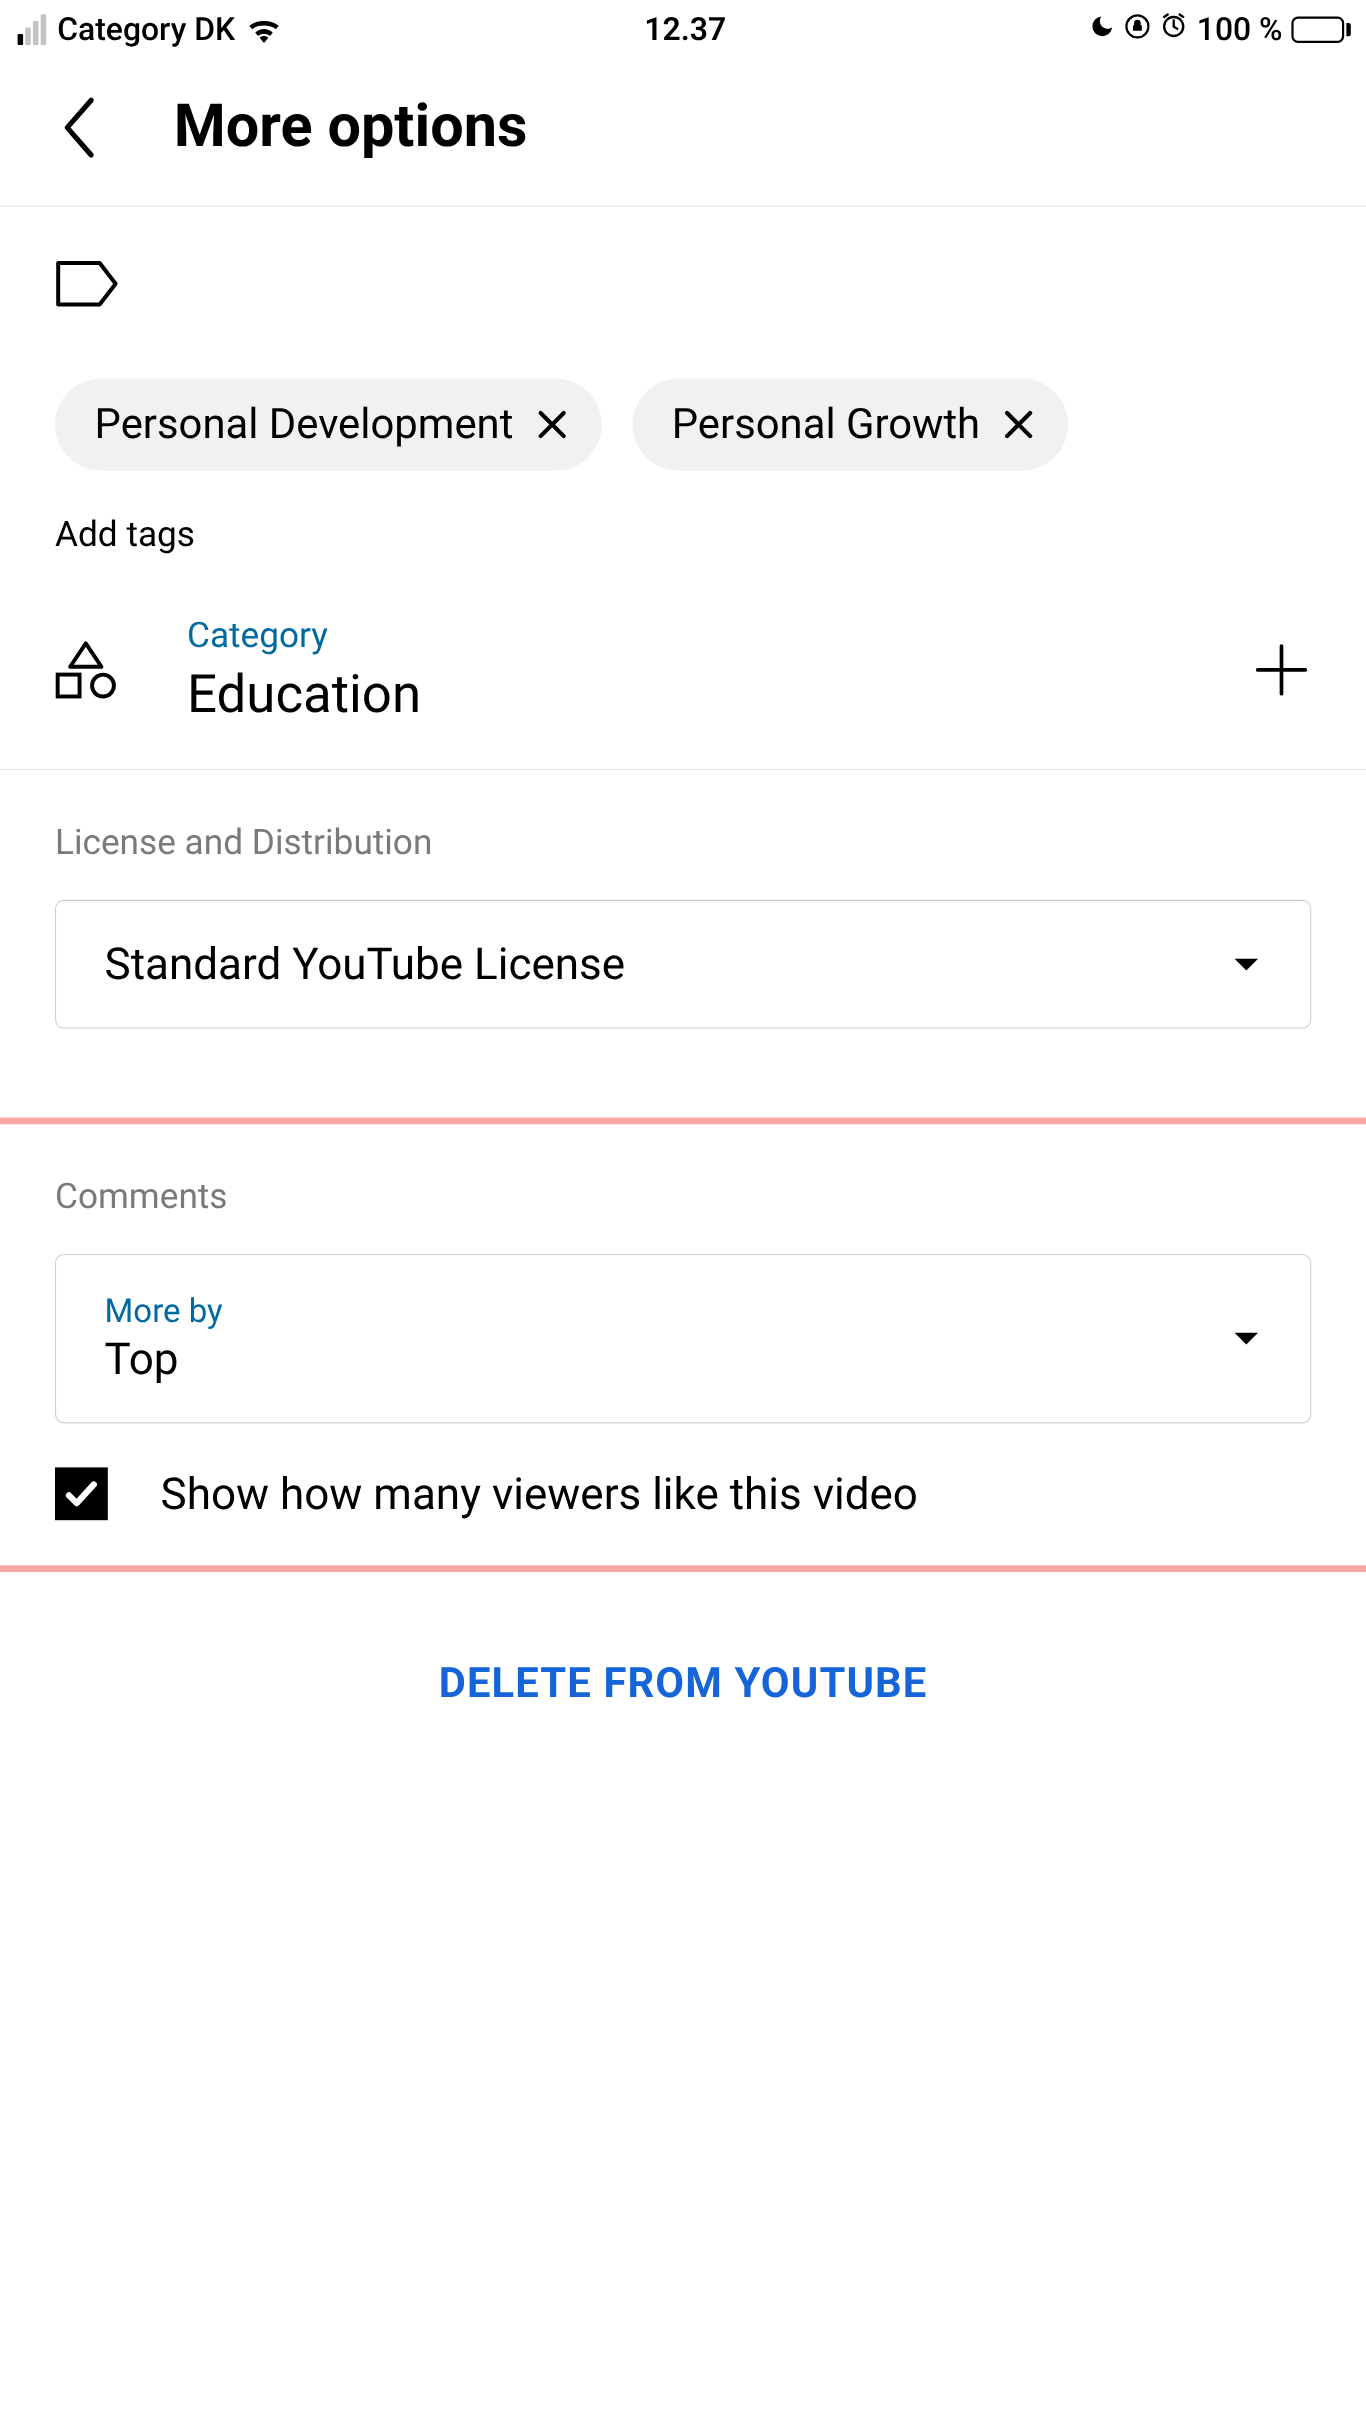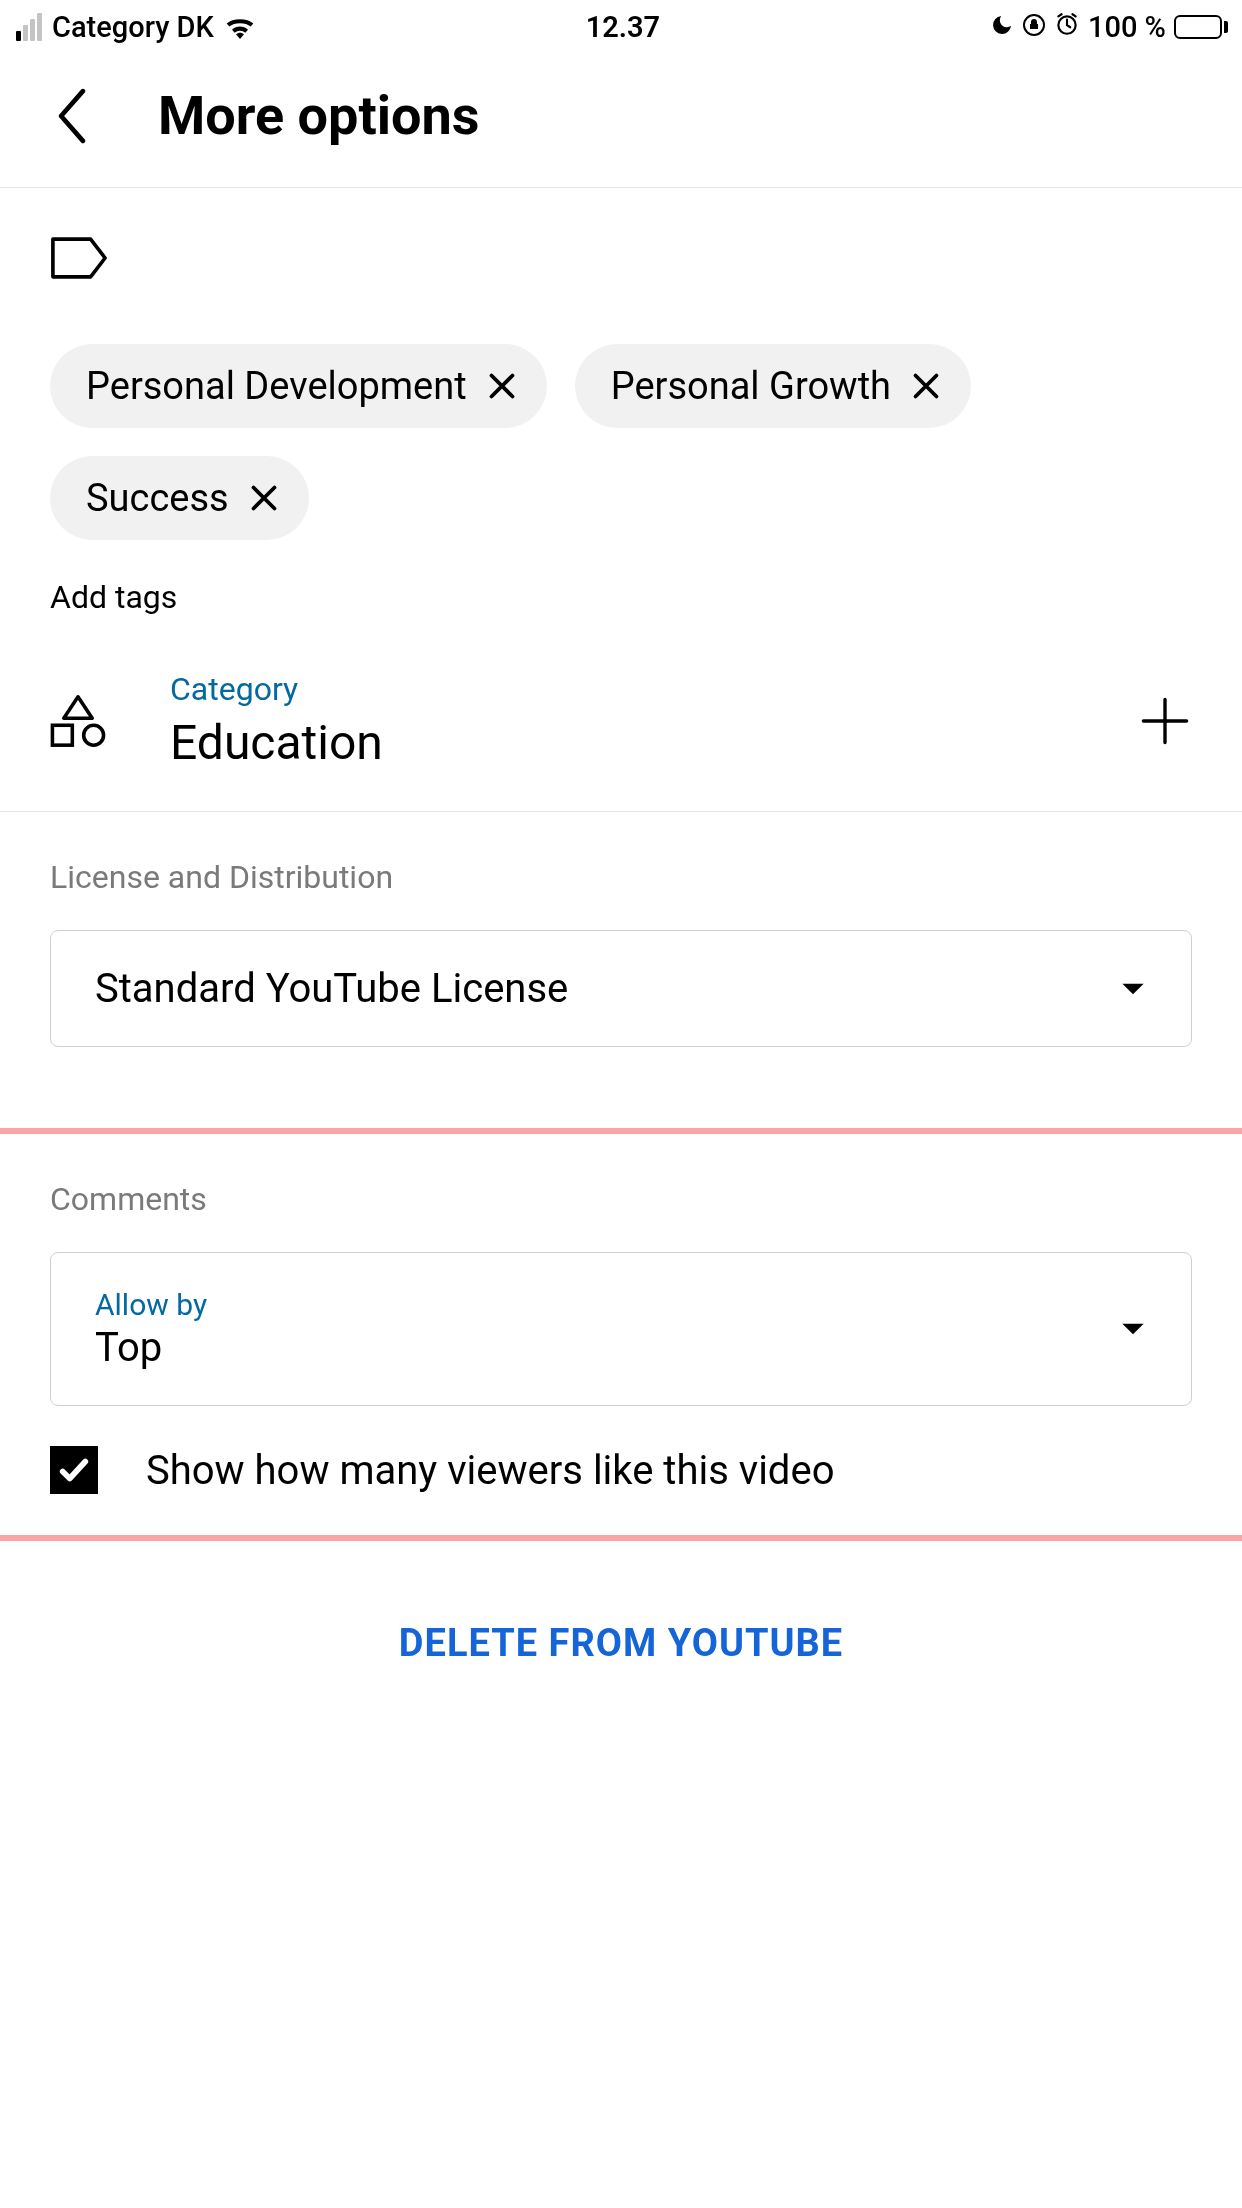--- a/index.html
+++ b/index.html
@@ -253,28 +253,20 @@
         </span>
       </div>
       <div class="tag-chip">
         <span>Personal Growth</span>
         <span class="x">
           <svg width="30" height="30" viewBox="0 0 20 20">
               <path d="M3 3l14 14M17 3L3 17" stroke="#000" stroke-width="2.5" stroke-linecap="round"></path>
             </svg>
         </span>
       </div>
-      <div class="tag-chip">
-        <span>Success</span>
-        <span class="x">
-          <svg width="30" height="30" viewBox="0 0 20 20">
-              <path d="M3 3l14 14M17 3L3 17" stroke="#000" stroke-width="2.5" stroke-linecap="round"></path>
-            </svg>
-        </span>
-      </div>
       <button class="add-tags-btn" style="width:100%;">Add tags</button>
     </div>
   </div>
 </div>
 
 <div class="category-row">
   <span class="category-icon">
     <svg width="60" height="54" viewBox="0 0 42 38">
       <path d="M21 2l10 15H11L21 2z" fill="none" stroke="#000" stroke-width="2.5" stroke-linejoin="round"></path>
       <rect x="3" y="22" width="14" height="14" fill="none" stroke="#000" stroke-width="2.5"></rect>
@@ -301,21 +293,21 @@
           <path d="M2 2l8 8 8-8" fill="#000"></path>
         </svg>
     </span>
   </div>
 </div>
 
 <div class="pad-section">
   <div class="section-title">Comments</div>
   <div class="select-box">
     <div class="select-box-inner">
-      <div class="small-label">Allow by</div>
+      <div class="small-label">More by</div>
       <div class="value">Top</div>
     </div>
     <span class="dropdown-caret">
       <svg width="28" height="16" viewBox="0 0 20 12">
           <path d="M2 2l8 8 8-8" fill="#000"></path>
         </svg>
     </span>
   </div>
   <div class="check-row">
     <span class="checkbox">

